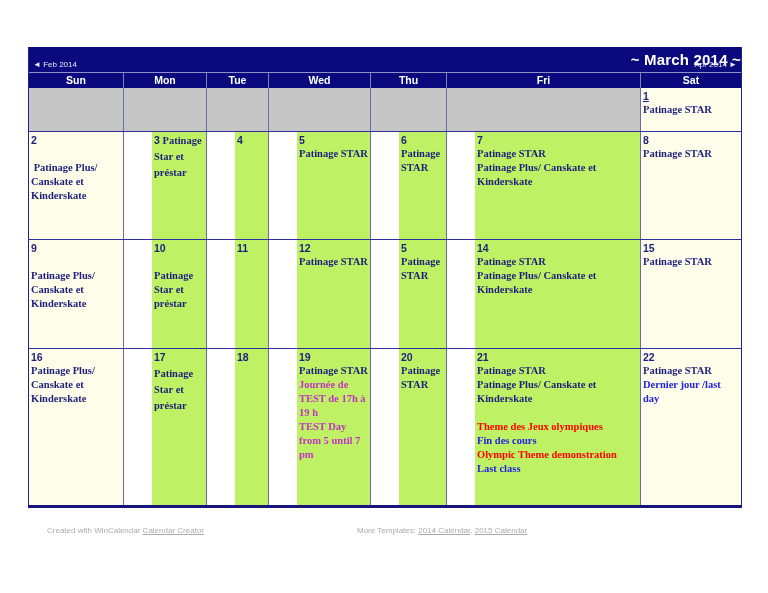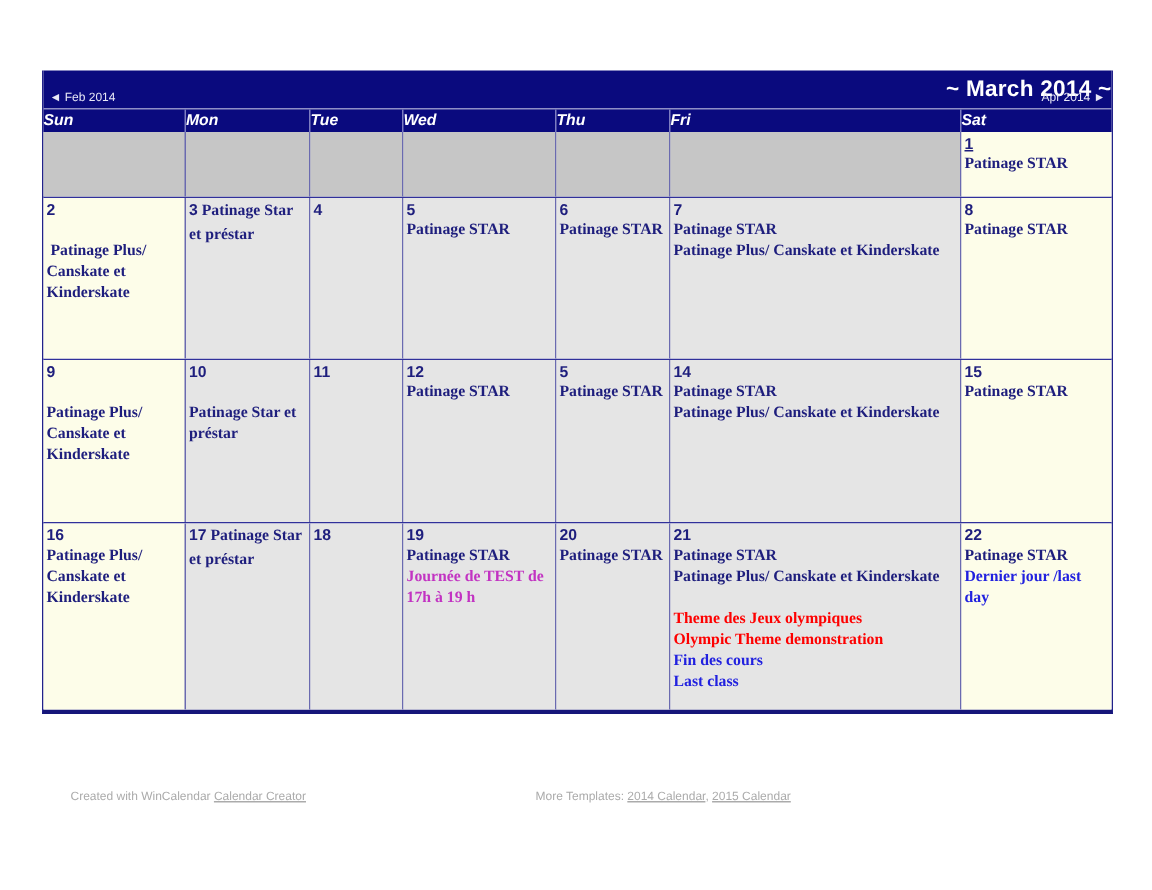--- a/index.html
+++ b/index.html
@@ -20,36 +20,36 @@
     font-size:15px;font-weight:bold;letter-spacing:.2px;
   }
   .navlink{
     position:absolute;bottom:3px;font-size:8px;color:#e8e8f6;cursor:pointer;text-decoration:none;
   }
   .navlink.prev{left:4px;}
   .navlink.next{right:4px;text-align:right;}
   .cal-row{display:grid;grid-template-columns:95px 83px 62px 102px 76px 194px 100px;}
   .dayheader{background:#0a0a7e;border-top:1px solid #8f8fc6;}
   .dh{
-    color:#ffffff;font-size:10.5px;font-weight:bold;text-align:left;
-    padding:1px 0 2px 0;border-right:1px solid #7d7dc0;box-sizing:border-box;font-style:italic;
+    color:#ffffff;font-size:10.5px;font-weight:bold;text-align:center;
+    padding:1px 0 2px 0;border-right:1px solid #7d7dc0;box-sizing:border-box;
   }
   .dh:last-child{border-right:none;}
   .week-row{box-sizing:border-box;}
   .week-row + .week-row{border-top:1px solid #30309a;}
   .w0{height:43px;}
   .w1{height:108px;}
   .w2{height:109px;}
-  .w3{height:125px;}
+  .w3{height:157px;}
   .cell{
     border-right:1px solid #6a6ab0;box-sizing:border-box;overflow:hidden;
     padding:0 2px 0 2px;
   }
   .cell:last-child{border-right:none;}
-  .bg-white{background:#e5e5e5;}
+  .bg-white{background:#bef264;margin-left:28px;}
   .bg-cream{background:#fdfde9;}
   .bg-gray{background:#c6c6c6;}
   .day-num{
     font-size:10.5px;font-weight:bold;color:#1e1e7d;line-height:14px;
   }
   .day-num.u{text-decoration:underline;}
   .ev{
     font-size:10.5px;font-weight:bold;line-height:14px;white-space:pre-wrap;
     word-wrap:break-word;
     font-family:Liberation Serif, serif;
@@ -168,33 +168,34 @@
         <div class="cell bg-white">
           <div class="day-line"><span class="day-num">17</span><span class="ev inline-ev c-navy"> Patinage Star et préstar</span></div>
         </div>
         <div class="cell bg-white">
           <div class="day-line"><span class="day-num">18</span></div>
         </div>
         <div class="cell bg-white">
           <div class="day-line"><span class="day-num">19</span></div>
           <div class="ev c-navy">Patinage STAR</div>
           <div class="ev c-magenta">Journée de TEST de 17h à 19 h</div>
+          <div class="ev c-magenta">TEST Day from 5 until 7 pm</div>
         </div>
         <div class="cell bg-white">
           <div class="day-line"><span class="day-num">20</span></div>
           <div class="ev c-navy">Patinage STAR</div>
         </div>
         <div class="cell bg-white">
           <div class="day-line"><span class="day-num">21</span></div>
           <div class="ev c-navy">Patinage STAR</div>
           <div class="ev c-navy">Patinage Plus/ Canskate et Kinderskate</div>
           <div class="ev c-navy">&nbsp;</div>
           <div class="ev c-red">Theme des Jeux olympiques</div>
+          <div class="ev c-blue">Fin des cours</div>
           <div class="ev c-red">Olympic Theme demonstration</div>
-          <div class="ev c-blue">Fin des cours</div>
           <div class="ev c-blue">Last class</div>
         </div>
         <div class="cell bg-cream">
           <div class="day-line"><span class="day-num">22</span></div>
           <div class="ev c-navy">Patinage STAR</div>
           <div class="ev c-blue">Dernier jour /last day</div>
         </div>
       </div>
     </div>
 </div>

